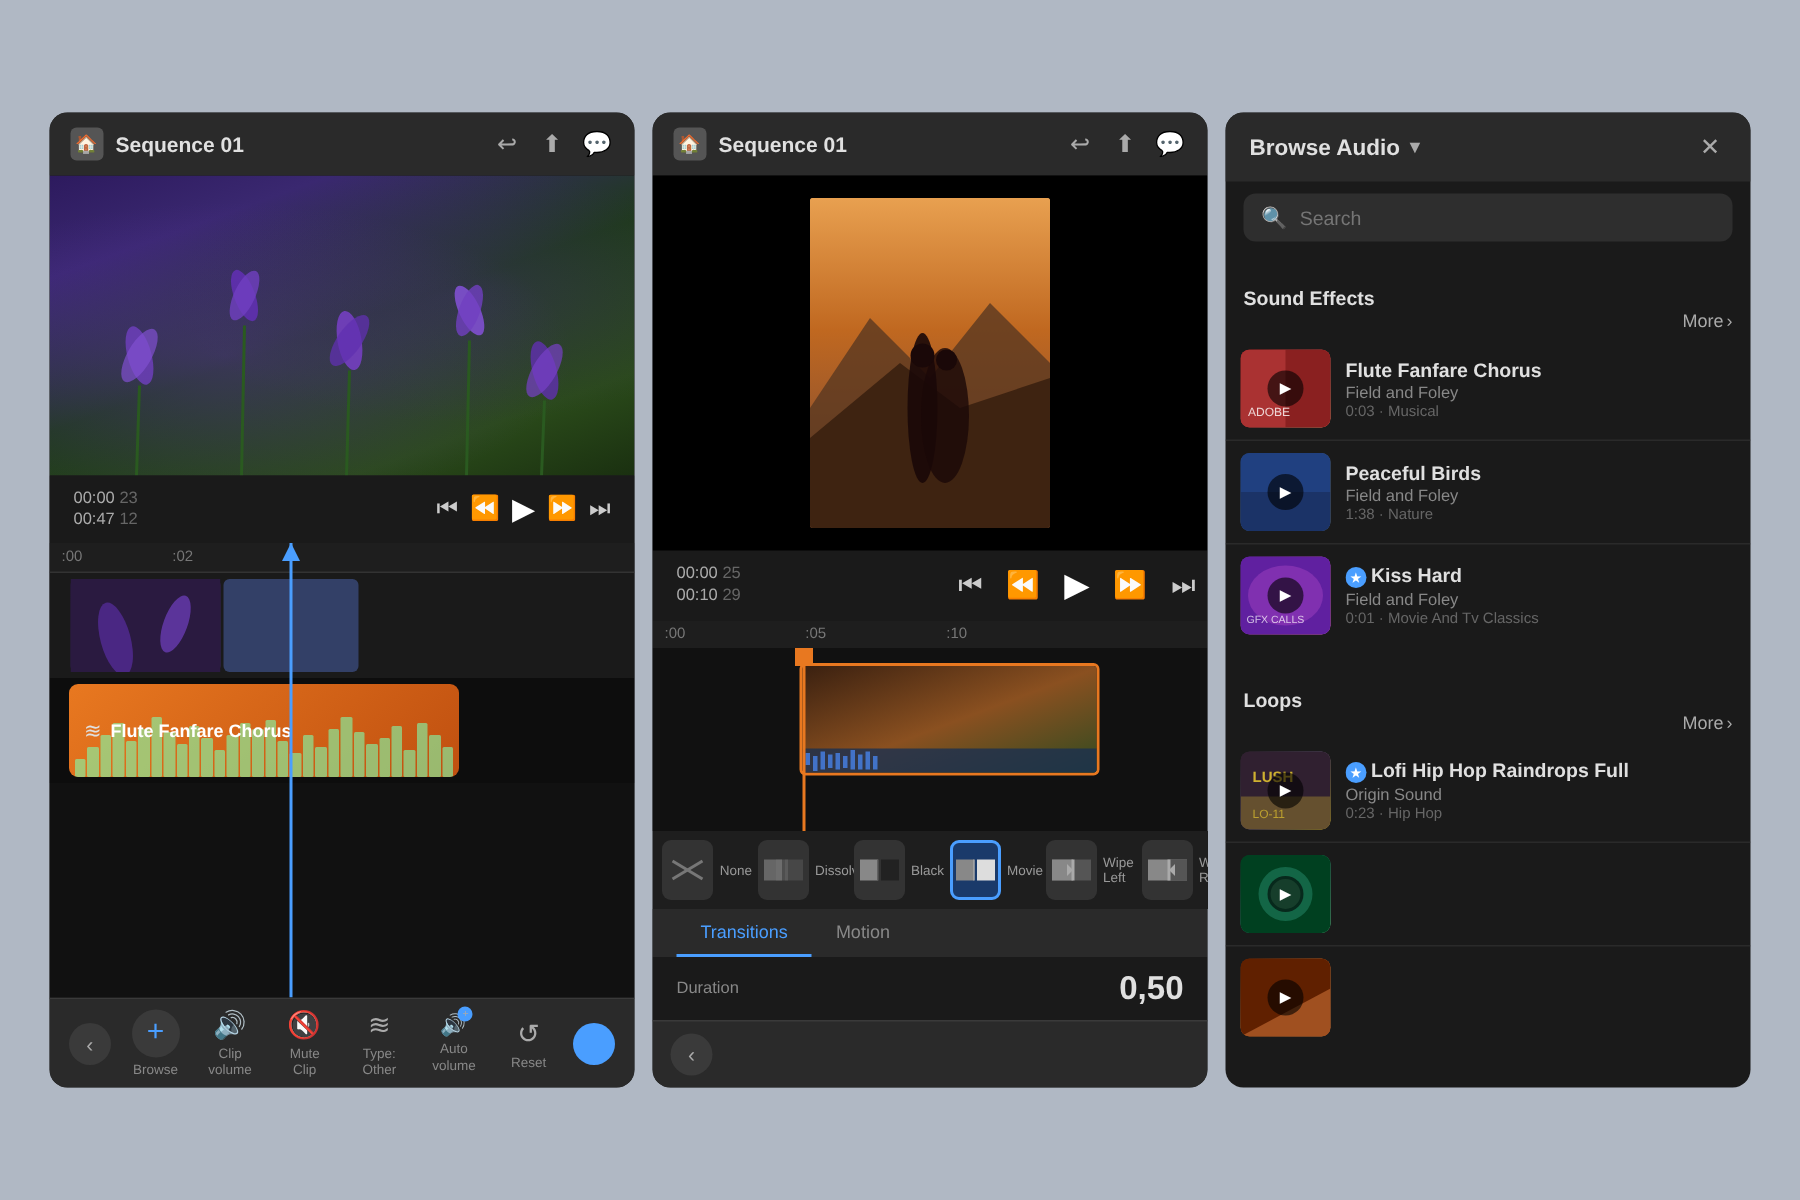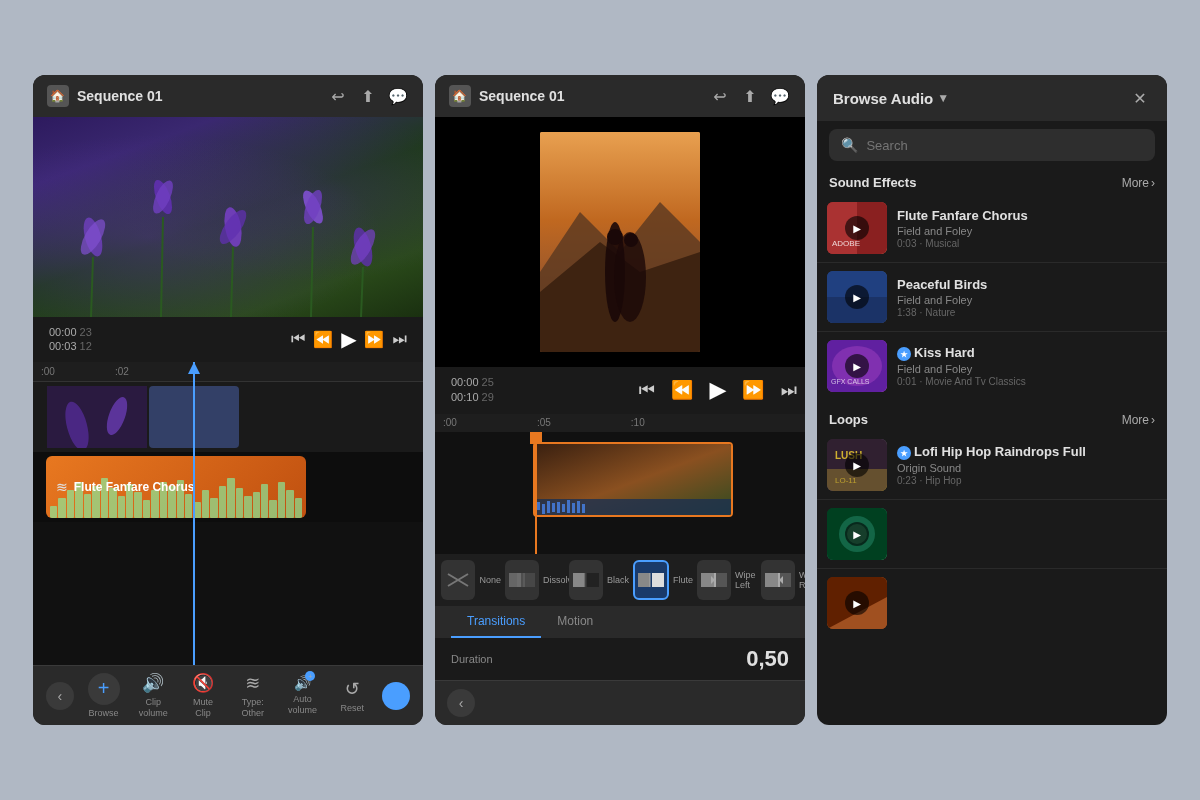--- a/index.html
+++ b/index.html
@@ -380,20 +380,21 @@
       color: #e0e0e0;
       flex: 1;
     }
     .more-btn {
       font-size: 12px;
       color: #aaa;
       cursor: pointer;
       display: flex;
       align-items: center;
       gap: 2px;
+      margin-top: 32px;
     }
 
     .audio-item {
       display: flex;
       align-items: center;
       padding: 6px 10px;
       gap: 10px;
       cursor: pointer;
       flex-shrink: 0;
     }
@@ -523,21 +524,21 @@
           <line x1="200" y1="130" x2="198" y2="200" stroke="#2a5a20" stroke-width="2"></line>
           <line x1="280" y1="110" x2="278" y2="200" stroke="#2a5a20" stroke-width="2"></line>
           <line x1="330" y1="150" x2="328" y2="200" stroke="#2a5a20" stroke-width="2"></line>
         </svg>
       </div>
     </div>
 
     <div class="transport-bar">
       <div class="timecode">
         <div><span>00:00</span> <span style="color:#666;">23</span></div>
-        <div><span>00:03</span> <span style="color:#666;">12</span></div>
+        <div><span>00:47</span> <span style="color:#666;">12</span></div>
       </div>
       <div class="transport-controls">
         <div class="transport-btn">⏮</div>
         <div class="transport-btn">⏪</div>
         <div class="transport-btn play">▶</div>
         <div class="transport-btn">⏩</div>
         <div class="transport-btn">⏭</div>
       </div>
     </div>
 
@@ -744,21 +745,21 @@
         <span class="transition-label">Black</span>
       </div>
       <div class="transition-item">
         <div class="transition-thumb active">
           <svg width="30" height="22" xmlns="http://www.w3.org/2000/svg">
             <rect x="2" y="4" width="12" height="14" fill="#888"></rect>
             <rect x="16" y="4" width="12" height="14" fill="#ddd"></rect>
             <line x1="14" y1="4" x2="14" y2="18" stroke="#aaa" stroke-width="1"></line>
           </svg>
         </div>
-        <span class="transition-label">Flute</span>
+        <span class="transition-label">Movie</span>
       </div>
       <div class="transition-item">
         <div class="transition-thumb">
           <svg width="30" height="22" xmlns="http://www.w3.org/2000/svg">
             <rect x="2" y="4" width="26" height="14" fill="#555"></rect>
             <rect x="2" y="4" width="14" height="14" fill="#888"></rect>
             <line x1="16" y1="4" x2="16" y2="18" stroke="#aaa" stroke-width="2"></line>
             <polygon points="16,11 12,7 12,15" fill="#aaa"></polygon>
           </svg>
         </div>

